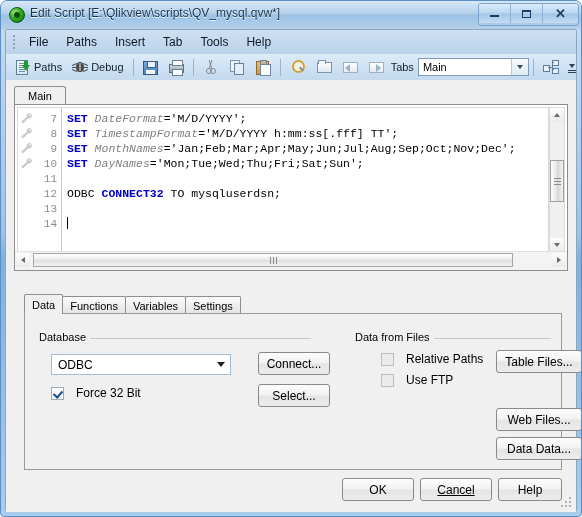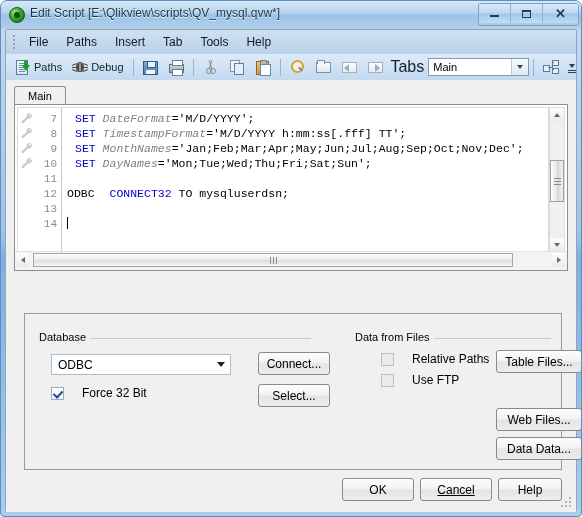--- a/index.html
+++ b/index.html
@@ -254,21 +254,21 @@
   .ico-tabsorg .n1{left:0px; top:6px; width:5px; height:5px;}
   .ico-tabsorg .n2{right:0px; top:1px; width:5px; height:4px;}
   .ico-tabsorg .n3{right:0px; top:9px; width:5px; height:4px;}
   .ico-tabsorg .ln{position:absolute; background:#5f7d99;}
   .ico-tabsorg .ln1{left:5px; top:8px; width:4px; height:1px;}
   .ico-tabsorg .ln2{left:9px; top:3px; width:1px; height:6px;}
   .ico-tabsorg .ln3{left:9px; top:3px; width:2px; height:1px;}
   .ico-tabsorg .ln4{left:9px; top:10px; width:2px; height:1px;}
 
   #tabs-label {
-    font-size: 16px; color:#12222f; margin: 0 4px 0 2px;
+    font-size: 11px; color:#12222f; margin: 0 4px 0 2px;
   }
   #tabs-combo {
     width: 160px; height: 18px;
     background: #ffffff;
     border: 1px solid #7e9cb8;
     display: flex; align-items: center;
     box-sizing: border-box;
     font-size: 11px;
     position: relative;
   }
@@ -369,21 +369,21 @@
     padding-top: 3px;
     padding-left: 5px;
     font-family: "Liberation Mono", monospace;
     font-size: 11.5px;
     line-height: 15px;
     white-space: pre;
     color: #000000;
     overflow: hidden;
   }
   .cl { height: 15px; }
-  .kw { color: #0000c8; font-weight: normal; margin-left: 8px; }
+  .kw { color: #0000c8; font-weight: bold; }
   .var { color: #808080; font-style: italic; }
   .str { color: #000000; }
   #caret {
     display: inline-block;
     width: 1px; height: 12px;
     background: #000;
     vertical-align: -2px;
   }
 
   
@@ -522,21 +522,21 @@
     border-radius: 3px;
     background: linear-gradient(to bottom,#fdfdfd 0%,#f2f2f2 48%,#e4e4e4 52%,#ededed 100%);
     font-size: 12px;
     color: #000;
     display: flex; align-items: center; justify-content: center;
     cursor: default;
     font-family: "Liberation Sans", sans-serif;
   }
 
   
-  .cbx { position: absolute; display: flex; align-items: center; gap: 18px; font-size: 12px; }
+  .cbx { position: absolute; display: flex; align-items: center; gap: 12px; font-size: 12px; }
   .cbx .box {
     width: 13px; height: 13px;
     box-sizing: border-box;
     border: 1px solid #9aabba;
     background: linear-gradient(to bottom,#ffffff,#eef3f8);
     position: relative;
     flex: 0 0 13px;
   }
   .cbx.disabled .box {
     background: #ebebeb;
@@ -812,20 +812,26 @@
           <div class="sb-arrow" id="hs-right">
               <span class="sb-right"></span>
             </div>
         </div>
 
       </div>
     </div>
 
     <div id="lower-tabs">
 
+      <div id="lower-tabstrip">
+        <div class="ltab active" style="white-space: nowrap;">Data</div>
+        <div class="ltab" style="white-space: nowrap;">Functions</div>
+        <div class="ltab" style="white-space: nowrap;">Variables</div>
+        <div class="ltab" style="white-space: nowrap;">Settings</div>
+      </div>
 
       <div id="lower-panel">
 
         <div class="grp" style="left:14px; top:24px; width:272px; height:96px;">
           <div class="line"></div>
           <div class="leg">Database</div>
 
           <div class="combo" style="left:12px; top:16px; width:180px;">
             <span class="val">ODBC</span>
             <span class="btn">

